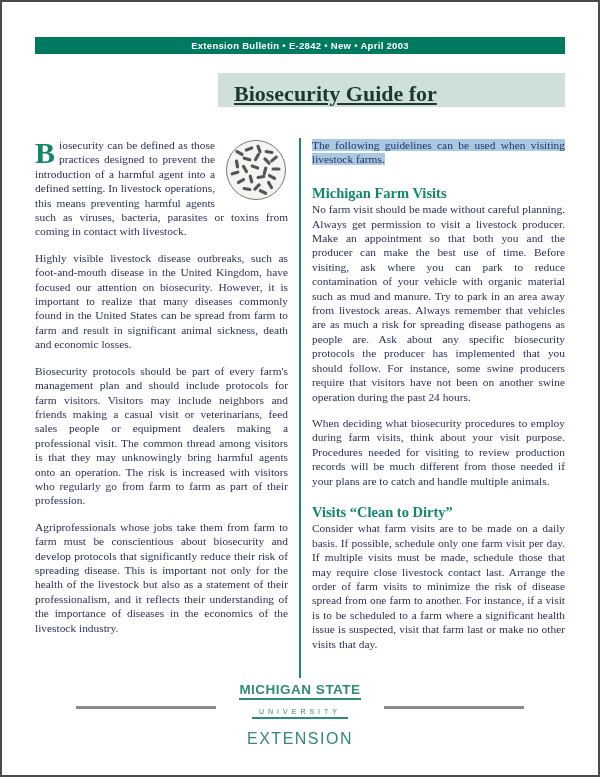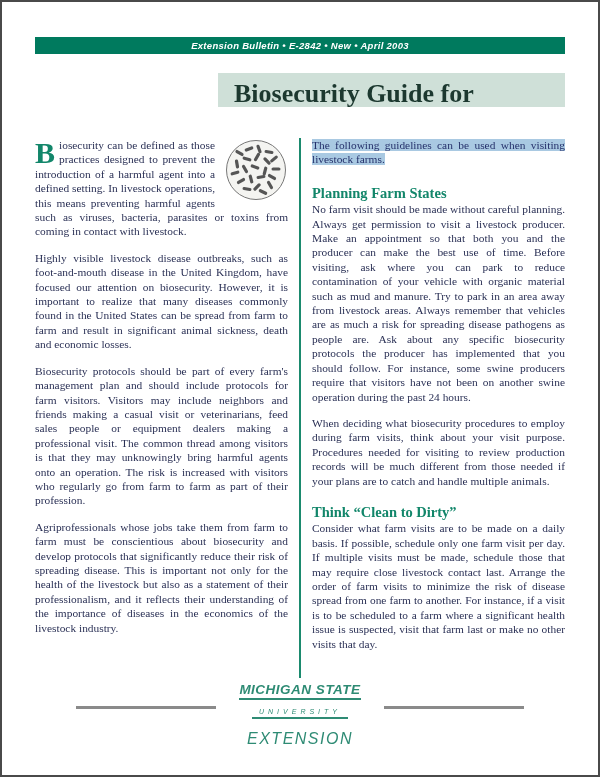--- a/index.html
+++ b/index.html
@@ -9,36 +9,37 @@
     font-family:"Liberation Serif", serif;
     position:relative; overflow:hidden;
   }
   
   .topbar {
     margin:35px 33px 0; height:17px; background:#007a5e;
     display:flex; align-items:center; justify-content:center;
   }
   .topbar span {
     color:#ffffff; font-family:"Liberation Sans", sans-serif;
-    font-weight:bold; font-size:9.5px; letter-spacing:.3px;font-style:italic;
+    font-weight:bold; font-size:9.5px; letter-spacing:.3px;
   }
   
   .header {margin:3px 33px 0; display:flex; height:65px;align-items:center;}
   .logo {width:183px; flex:none; background:#007a5e; position:relative; overflow:hidden;}
   .logo svg {position:absolute; left:0; top:0;}
   .logo-text {
     position:absolute; right:4px; bottom:6px; text-align:right;
     color:#fff; font-family:"Liberation Serif", serif;
     font-style:italic; font-weight:bold; font-size:15px; line-height:16px;
     text-shadow:0 0 2px rgba(0,60,45,.6);
   }
   .titlebox {flex:1; background:#cfe0d8; padding:7px 0 0 16px;}
   .titlebox .tline {
-    font-size:26px; font-weight:bold; color:#1c382f; line-height:27px;
+    font-size:22px; font-weight:bold; color:#1c382f; line-height:27px;
     font-family:"Liberation Serif", serif;
+    text-decoration:underline;
   }
   .byline {text-align:center; margin-top:18px; font-size:10px; color:#2a3055;}
   
   .content {display:flex; margin:16px 33px 0; min-height:540px; align-items:stretch;}
   .col {
     flex:1; font-size:11.4px; line-height:14.4px; color:#2a3055;
     text-align:justify;
   }
   .col-left {padding-right:11px;}
   .col-right {padding-left:11px;}
@@ -51,21 +52,21 @@
   .bacteria {float:right; margin:0 0 4px 9px;}
   .hl {background:#a9c9e2; color:#24306a;}
   .gheading {
     color:#12866a; font-size:14.5px; font-weight:bold;
     margin:17px 0 2px; font-family:"Liberation Serif", serif; text-align:left;
   }
   .gheading.first {margin-top:19px;}
   
   .footer {display:flex; justify-content:center; align-items:flex-start; margin-top:2px;}
   .rule {width:140px; height:3px; background:#8a8a8a; margin-top:26px; flex:none;}
-  .msu {width:140px; margin:0 14px; text-align:center; color:#2e8b74; flex:none;font-style:italic;}
+  .msu {width:140px; margin:0 14px; text-align:center; color:#2e8b74; flex:none;}
   .msu-l1 {
     font-family:"Liberation Sans", sans-serif; font-weight:bold; font-size:13.5px;
     letter-spacing:.5px; border-bottom:2px solid #2e8b74; padding-bottom:1px;
     display:inline-block; min-width:96px;
   }
   .msu-l2 {
     font-family:"Liberation Sans", sans-serif; font-size:7px; letter-spacing:4px;
     border-bottom:2px solid #2e8b74; padding:1px 0 2px; display:inline-block; min-width:96px;
   }
   .msu-l3 {
@@ -149,25 +150,25 @@
       <p>Highly visible livestock disease outbreaks, such as foot-and-mouth disease in the United Kingdom, have focused our attention on biosecurity. However, it is important to realize that many diseases commonly found in the United States can be spread from farm to farm and result in significant animal sickness, death and economic losses.</p>
       <p>Biosecurity protocols should be part of every farm's management plan and should include protocols for farm visitors.  Visitors may include neighbors and friends making a casual visit or veterinarians, feed sales people or equipment dealers making a professional visit.  The common thread among visitors is that they may unknowingly bring harmful agents onto an operation.  The risk is increased with visitors who regularly go from farm to farm as part of their profession.</p>
       <p>Agriprofessionals whose jobs take them from farm to farm must be conscientious about biosecurity and develop protocols that significantly reduce their risk of spreading disease.  This is important not only for the health of the livestock but also as a statement of their professionalism, and it reflects their understanding of the importance of diseases in the economics of the livestock industry.</p>
     </div>
 
     <div class="vdivider"></div>
 
     <div class="col col-right">
       <p><span class="hl">The following guidelines can be used when visiting livestock farms.</span></p>
 
-      <div class="gheading first">Planning Farm States</div>
+      <div class="gheading first">Michigan Farm Visits</div>
       <p>No farm visit should be made without careful planning.  Always get permission to visit a livestock producer.  Make an appointment so that both you and the producer can make the best use of time.  Before visiting, ask where you can park to reduce contamination of your vehicle with organic material such as mud and manure.  Try to park in an area away from livestock areas. Always remember that vehicles are as much a risk for spreading disease pathogens as people are.  Ask about any specific biosecurity protocols the producer has implemented that you should follow.  For instance, some swine producers require that visitors have not  been on another swine operation during the past 24 hours.</p>
       <p>When deciding what biosecurity procedures to employ during farm visits, think about your visit purpose.  Procedures needed for visiting to review production records will be much different from those needed if your plans are to catch and handle multiple animals.</p>
 
-      <div class="gheading">Think “Clean to Dirty”</div>
+      <div class="gheading">Visits “Clean to Dirty”</div>
       <p>Consider what farm visits are to be made on a daily basis.  If possible, schedule only one farm visit per day.  If multiple visits must be made, schedule those that may require close livestock contact last. Arrange the order of farm visits to minimize the risk of disease spread from one farm to another.  For instance, if a visit is to be scheduled to a farm where a significant health issue is suspected, visit that farm last or make no other visits that day.</p>
     </div>
 
   </div>
 
   <div class="footer">
     <div class="rule"></div>
     <div class="msu">
       <span class="msu-l1">MICHIGAN STATE</span><br>
       <span class="msu-l2">UNIVERSITY</span>

